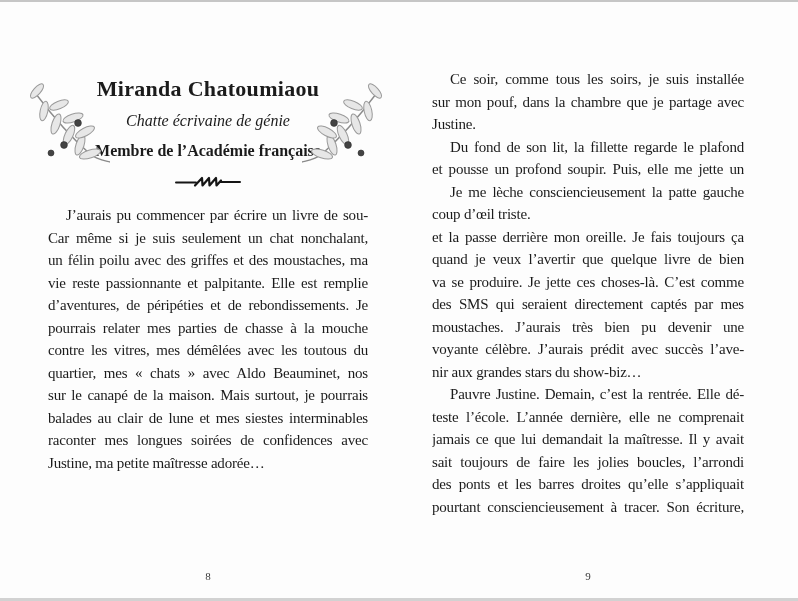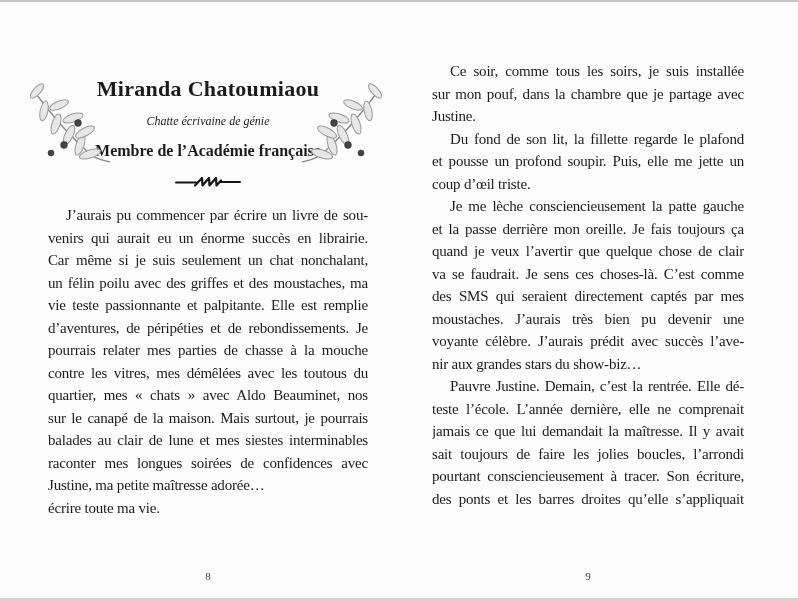--- a/index.html
+++ b/index.html
@@ -8,25 +8,25 @@
     background:#fdfdfd;
     font-family:"Liberation Serif","DejaVu Serif",serif;
     color:#1b1b1b;
   }
   .screen { position:absolute; inset:0; }
   .edge-top { position:absolute; top:0; left:0; width:798px; height:2px; background:#c6c6c6; }
   .edge-bottom { position:absolute; top:598px; left:0; width:798px; height:3px; background:#d2d2d2; }
 
   .page { position:absolute; }
   .page-left  { left:48px;  top:70px; width:320px; }
-  .page-right { left:432px; top:60px; width:312px; }
+  .page-right { left:432px; top:68px; width:312px; }
 
   .chapter-header { position:relative; text-align:center; }
   .author      { font-size:22px; line-height:26px; font-weight:bold; margin-top:6px; letter-spacing:.3px; }
-  .subtitle    { font-size:12px; line-height:22px; font-style:italic; margin-top:8px; }
+  .subtitle    { font-size:16px; line-height:22px; font-style:italic; margin-top:8px; }
   .affiliation { font-size:16px; line-height:20px; font-weight:bold; margin-top:9px; }
   .divider-wrap { margin-top:14px; height:14px; }
   .branch { position:absolute; width:84px; height:88px; top:6px; }
   .branch-left  { left:-22px; }
   .branch-right { right:-18px; transform:scaleX(-1); }
 
   .body-text { margin-top:15px; }
   .page-right .body-text { margin-top:0; }
   .line {
     font-size:15px; line-height:22.5px; height:22.5px; overflow:hidden;
@@ -106,58 +106,56 @@
             <path d="M1,7.5 H21" stroke-width="2"></path>
             <path d="M45,7 H65" stroke-width="2"></path>
             <path d="M20,10.5 L27,3 L27.5,10.5 L34,3 L34.5,10.5 L41,3 L41.5,10.5 L46,5.5" stroke-width="2.2"></path>
           </g>
         </svg>
       </div>
     </div>
 
     <div class="body-text">
         <div class="line indent">J’aurais pu commencer par écrire un livre de sou-</div>
-        <div class="line">venirs qui aurait eu un énorme succès en librairie.</div>
         <div class="line">Car même si je suis seulement un chat nonchalant,</div>
         <div class="line">un félin poilu avec des griffes et des moustaches, ma</div>
-        <div class="line">vie teste passionnante et palpitante. Elle est remplie</div>
+        <div class="line">vie reste passionnante et palpitante. Elle est remplie</div>
         <div class="line">d’aventures, de péripéties et de rebondissements. Je</div>
         <div class="line">pourrais relater mes parties de chasse à la mouche</div>
         <div class="line">contre les vitres, mes démêlées avec les toutous du</div>
         <div class="line">quartier, mes «&nbsp;chats&nbsp;» avec Aldo Beauminet, nos</div>
         <div class="line">sur le canapé de la maison. Mais surtout, je pourrais</div>
         <div class="line">balades au clair de lune et mes siestes interminables</div>
         <div class="line">raconter mes longues soirées de confidences avec</div>
         <div class="line endline">Justine, ma petite maîtresse adorée…</div>
-        <div class="line endline">écrire toute ma vie.</div>
       </div>
   </div>
 
   <div class="page page-right">
     <div class="body-text">
         <div class="line indent">Ce soir, comme tous les soirs, je suis installée</div>
         <div class="line">sur mon pouf, dans la chambre que je partage avec</div>
         <div class="line endline">Justine.</div>
         <div class="line indent">Du fond de son lit, la fillette regarde le plafond</div>
         <div class="line">et pousse un profond soupir. Puis, elle me jette un</div>
+        <div class="line indent">Je me lèche consciencieusement la patte gauche</div>
         <div class="line endline">coup d’œil triste.</div>
-        <div class="line indent">Je me lèche consciencieusement la patte gauche</div>
         <div class="line">et la passe derrière mon oreille. Je fais toujours ça</div>
-        <div class="line">quand je veux l’avertir que quelque chose de clair</div>
-        <div class="line">va se faudrait. Je sens ces choses-là. C’est comme</div>
+        <div class="line">quand je veux l’avertir que quelque livre de bien</div>
+        <div class="line">va se produire. Je jette ces choses-là. C’est comme</div>
         <div class="line">des SMS qui seraient directement captés par mes</div>
         <div class="line">moustaches. J’aurais très bien pu devenir une</div>
         <div class="line">voyante célèbre. J’aurais prédit avec succès l’ave-</div>
         <div class="line endline">nir aux grandes stars du show-biz…</div>
         <div class="line indent">Pauvre Justine. Demain, c’est la rentrée. Elle dé-</div>
         <div class="line">teste l’école. L’année dernière, elle ne comprenait</div>
         <div class="line">jamais ce que lui demandait la maîtresse. Il y avait</div>
         <div class="line">sait toujours de faire les jolies boucles, l’arrondi</div>
+        <div class="line">des ponts et les barres droites qu’elle s’appliquait</div>
         <div class="line">pourtant consciencieusement à tracer. Son écriture,</div>
-        <div class="line">des ponts et les barres droites qu’elle s’appliquait</div>
       </div>
   </div>
 
   <div class="folio folio-left">8</div>
   <div class="folio folio-right">9</div>
 
   <div class="edge-bottom"></div>
 </div>
 
 </body></html>

